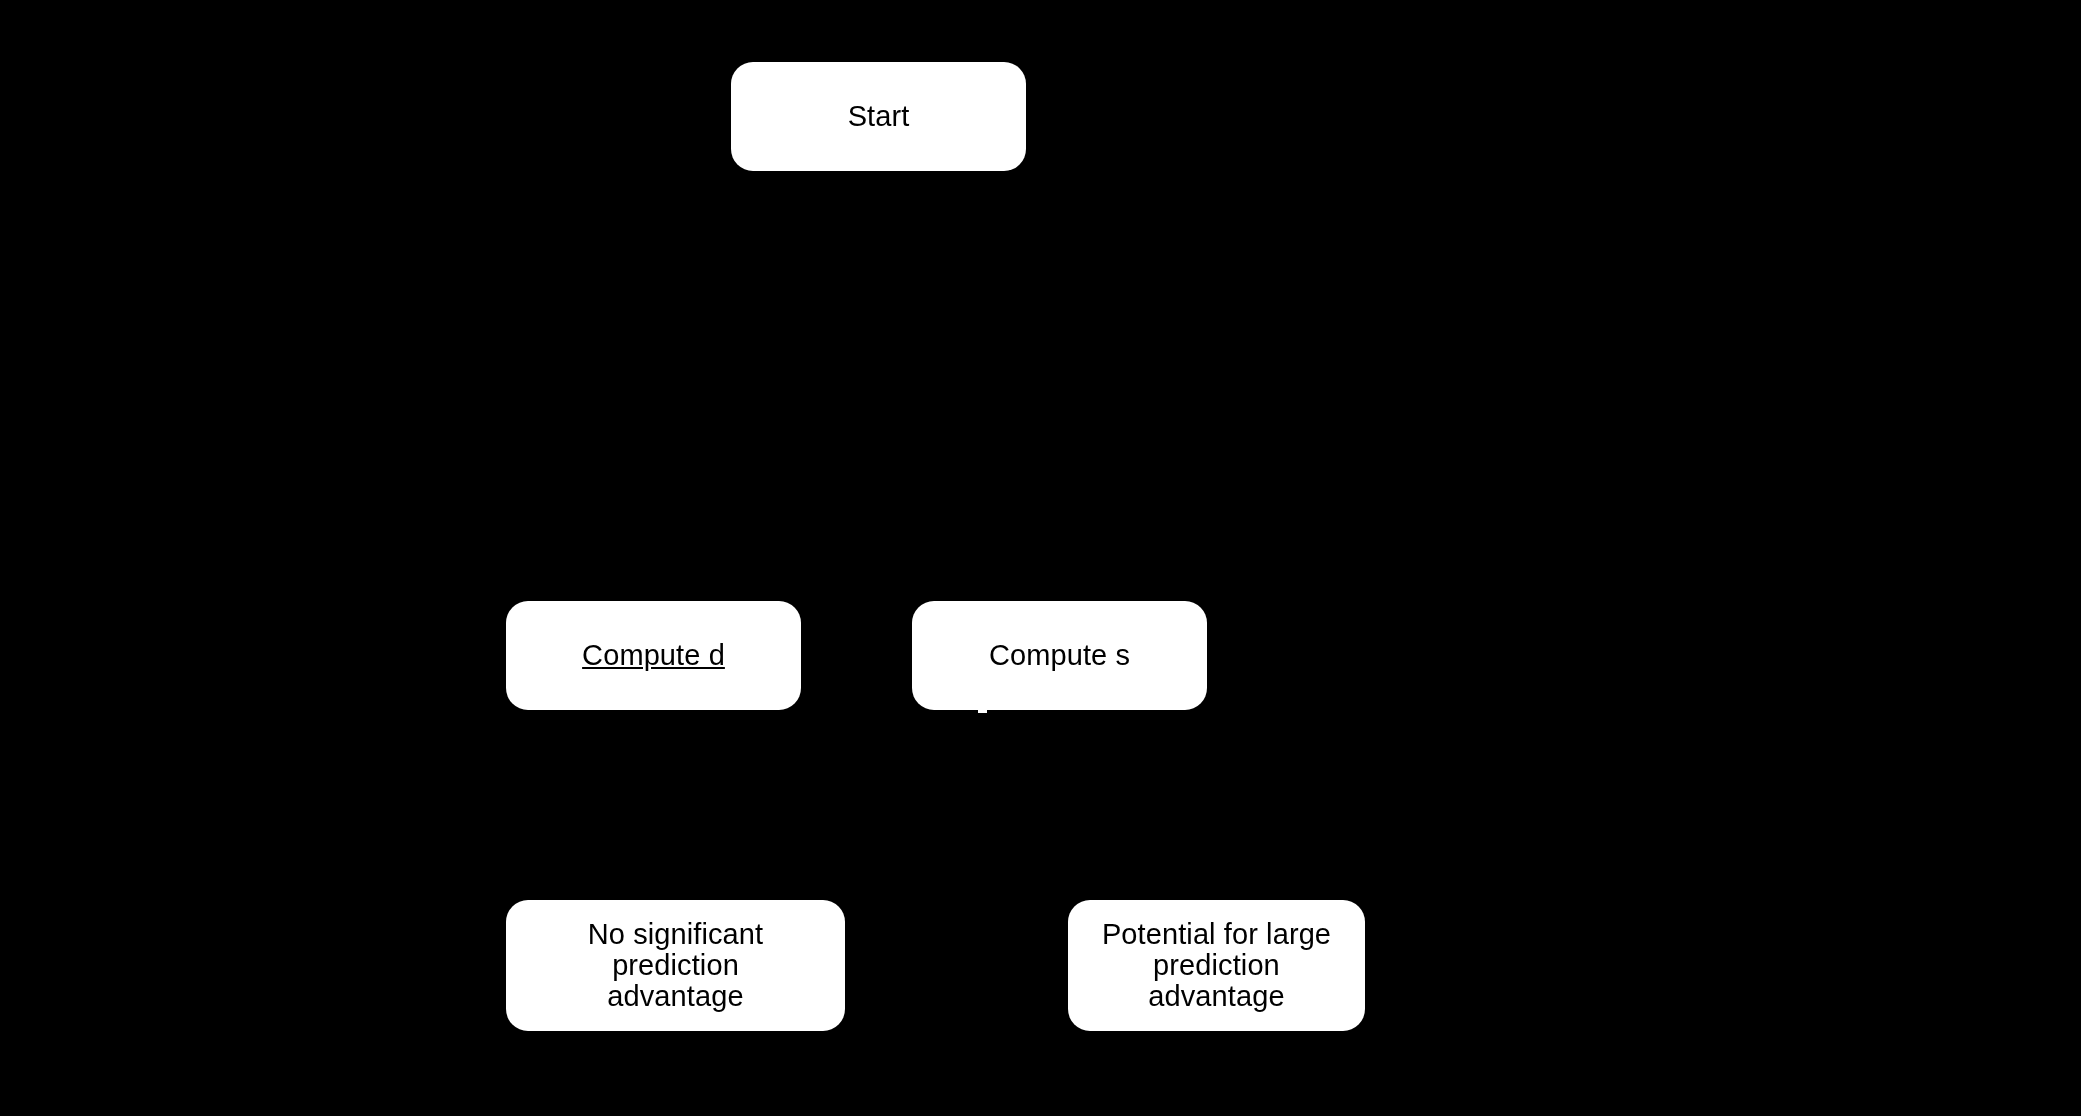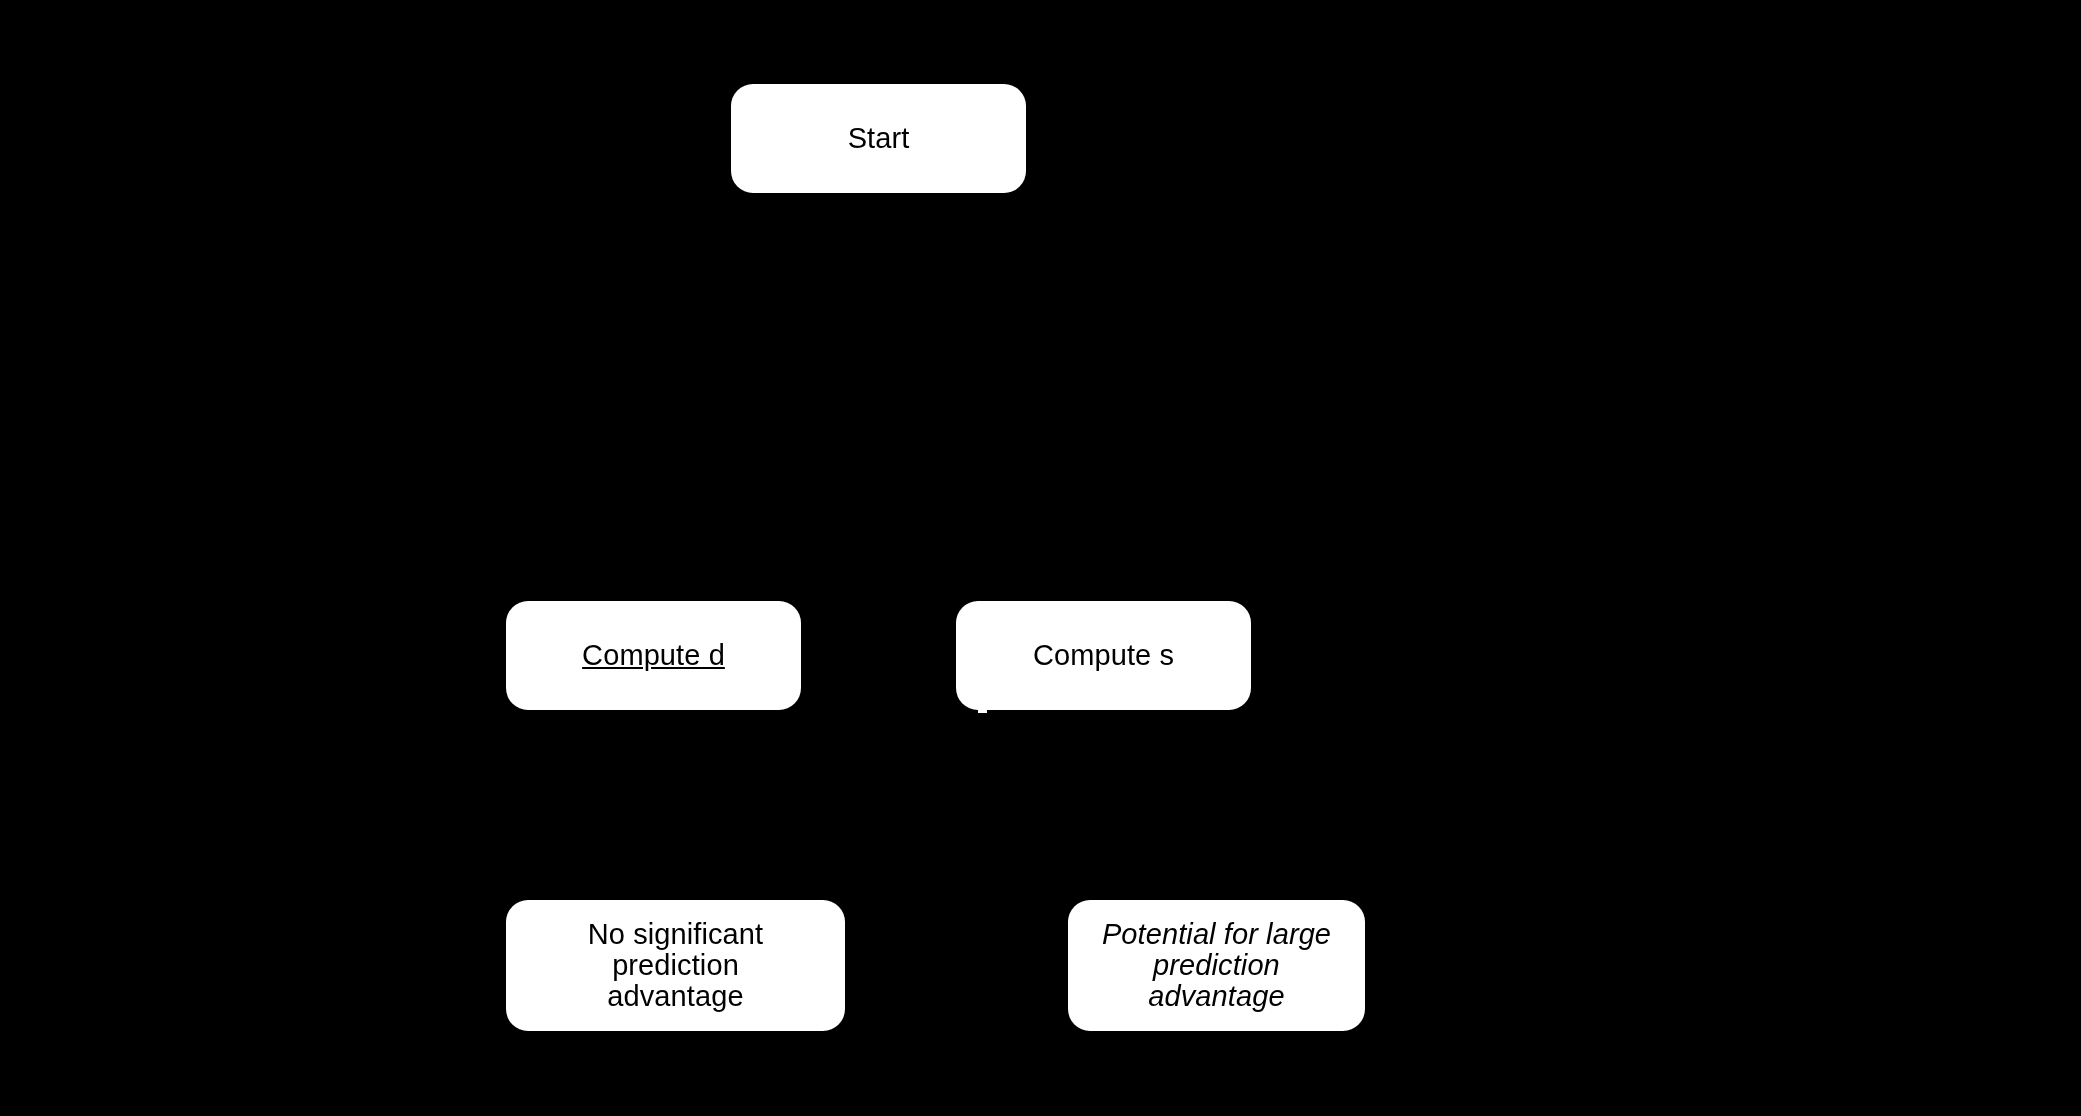--- a/index.html
+++ b/index.html
@@ -37,26 +37,26 @@
   .node-label {
     color: #000000;
     font-family: "Liberation Sans", sans-serif;
     font-size: 29px;
     line-height: 1.08;
     text-align: center;
     white-space: pre-line;
     letter-spacing: 0.1px;
   }
   
-  #node-start      { left: 731px;  top: 84px;  width: 295px; height: 109px; }
+  #node-start      { left: 731px;  top: 62px;  width: 295px; height: 109px; }
   #node-compute-g  { left: 731px;  top: 298px; width: 295px; height: 112px; }
   #node-compute-d  { left: 506px;  top: 601px; width: 295px; height: 109px; text-decoration: underline; }
-  #node-compute-s  { left: 956px;  top: 601px; width: 295px; height: 109px; }
+  #node-compute-s  { left: 912px;  top: 601px; width: 295px; height: 109px; }
   #node-outcome-no { left: 506px;  top: 900px; width: 339px; height: 131px; }
-  #node-outcome-yes{ left: 1068px; top: 900px; width: 297px; height: 131px; font-style: italic; }
+  #node-outcome-yes{ left: 1068px; top: 900px; width: 297px; height: 131px; }
 
   
   #compute-s-notch {
     position: absolute;
     left: 978px;
     top: 706px;
     width: 9px;
     height: 7px;
     background: #ffffff;
     border-radius: 2px 2px 0 0;

